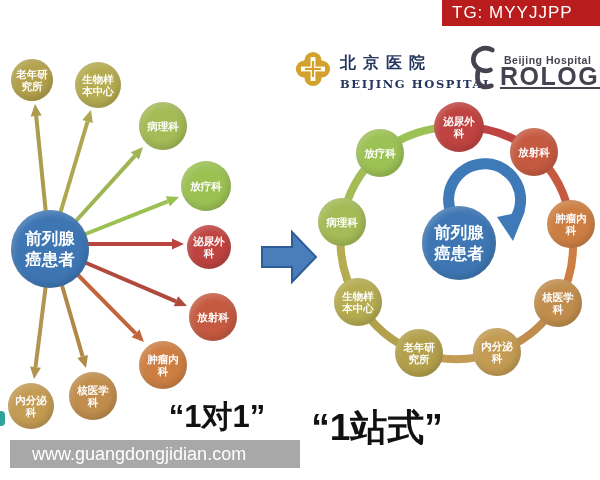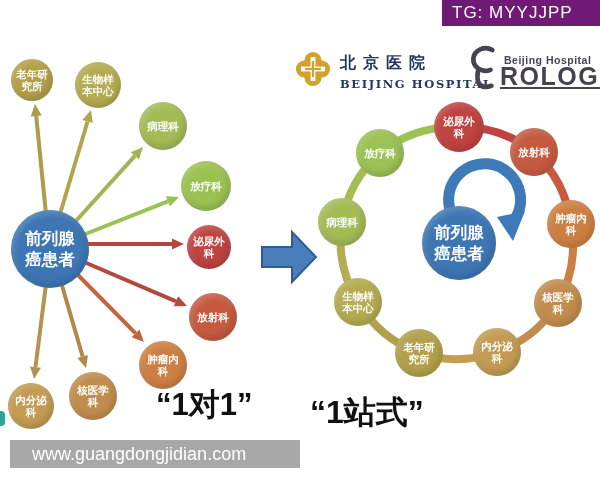--- a/index.html
+++ b/index.html
@@ -18,24 +18,24 @@
   .tg-badge{
     position:absolute; right:0; top:12; height:26px; width:148px; z-index:3;
     color:#fff; font-size:17px; line-height:26px; padding-left:10px; letter-spacing:1px;
   }
   .site-bar{
     position:absolute; left:10px; top:440px; width:268px; height:28px; z-index:3;
     color:#fff; font-size:18px; line-height:28px; padding-left:22px;
   }
   .caption{
     position:absolute; z-index:3; font-weight:700; color:#111;
-    font-family:"Liberation Sans", sans-serif;
+    text-align:center; font-family:"Liberation Sans", sans-serif;margin-top:12px;
   }
   #caption-left{left:156px; top:384px; width:122px; font-size:31px;}
-  #caption-right{left:310px; top:391px; width:134px; font-size:32px;}
+  #caption-right{left:310px; top:391px; width:134px; font-size:37px;}
   .bj-logo{position:absolute; left:293px; top:49px; z-index:3; display:flex;}
   .bj-cn{
     font-family:"DejaVu Serif", serif; font-weight:700; font-size:16px;
     letter-spacing:7px; line-height:28px; white-space:nowrap;
   }
   .bj-en{
     font-family:"DejaVu Serif", serif; font-weight:700; font-size:11.5px;
     letter-spacing:1.6px; white-space:nowrap;
   }
   .uro-logo{position:absolute; left:466px; top:42px; z-index:3; display:flex; align-items:flex-start;}
@@ -77,21 +77,21 @@
       <path d="M 497 352 A 119 119 0 0 1 419 353" fill="none" stroke="#c39b52" stroke-width="8"></path>
       <path d="M 419 353 A 119 119 0 0 1 358 302" fill="none" stroke="#b2a04a" stroke-width="8"></path>
       <path d="M 358 302 A 119 119 0 0 1 342 222" fill="none" stroke="#b5ab50" stroke-width="8"></path>
       <path d="M 342 222 A 119 119 0 0 1 380 153" fill="none" stroke="#a4bb56" stroke-width="8"></path>
       <path d="M 380 153 A 119 119 0 0 1 459 127" fill="none" stroke="#9cc154" stroke-width="8"></path>
       <polygon points="262,247 292,247 292,232 316,257 292,282 292,267 262,267" fill="#4a7ebb" stroke="#2d5c99" stroke-width="2"></polygon>
       <path d="M 452 215 A 36 36 0 1 1 515 219" fill="none" stroke="#3f7ab8" stroke-width="11"></path>
       <polygon points="525,211 497,217 513,241" fill="#3f7ab8"></polygon>
     </svg>
 
-  <div class="tg-badge" style="background: #701a75;">TG: MYYJJPP</div>
+  <div class="tg-badge" style="background: #b91c1c;">TG: MYYJJPP</div>
 
   <div class="bj-logo">
     <svg id="emblem" width="40" height="40" viewBox="0 0 40 40" style="color: rgb(210, 162, 44);">
       <circle cx="20" cy="11.5" r="8.6" fill="currentColor"></circle>
       <circle cx="28.5" cy="20" r="8.6" fill="currentColor"></circle>
       <circle cx="20" cy="28.5" r="8.6" fill="currentColor"></circle>
       <circle cx="11.5" cy="20" r="8.6" fill="currentColor"></circle>
       <rect x="17.6" y="8" width="4.8" height="24" fill="#fff"></rect>
       <rect x="8" y="17.6" width="24" height="4.8" fill="#fff"></rect>
       <rect x="18.9" y="12" width="2.2" height="16" fill="currentColor"></rect>

